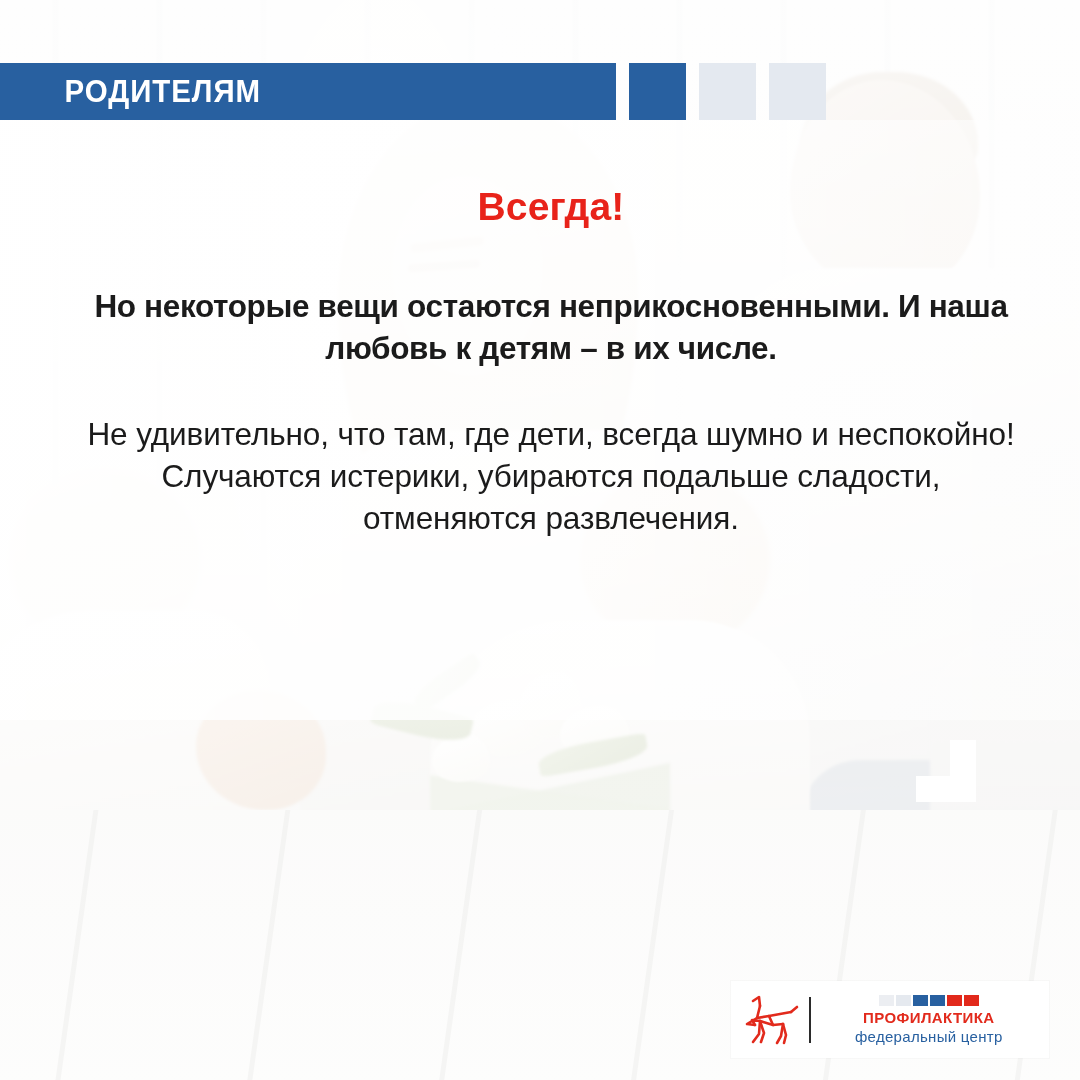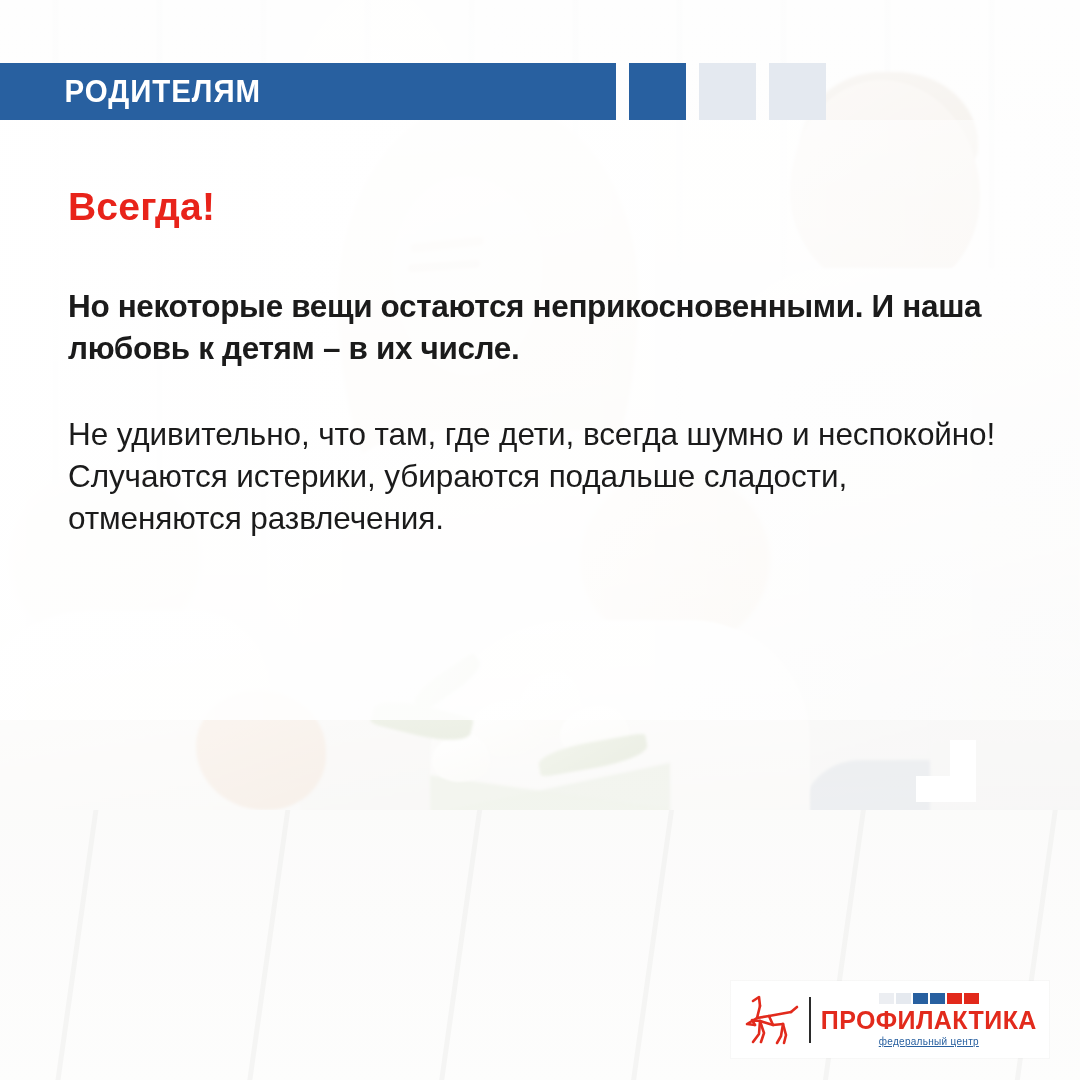--- a/index.html
+++ b/index.html
@@ -296,22 +296,23 @@
   .hdr-sq {
     width: 57px;
     margin-left: 13px;
   }
   .hdr-sq.blue  { background: #2860a0; }
   .hdr-sq.pale  { background: #e4e9f0; }
 
   
   .content {
     position: absolute;
-    left: 68px; top: 185px;
+    left: 76px; top: 185px;
     width: 950px;
+    text-align: center;
   }
   .headline {
     color: #e8231a;
     font-family: "Liberation Sans", sans-serif;
     font-weight: 700;
     font-size: 39px;
     letter-spacing: .2px;
     margin: 0 0 56px 0;
   }
   .para {
@@ -393,32 +394,31 @@
   }
   .logo-swatches i {
     display: block;
     width: 15px;
     height: 11px;
   }
   .logo-name {
     color: #e22a1c;
     font-family: "Liberation Sans", sans-serif;
     font-weight: 700;
-    font-size: 25px;
+    font-size: 15px;
     letter-spacing: .4px;
     line-height: 1;
   }
   .logo-sub {
     color: #2860a0;
     font-family: "Liberation Sans", sans-serif;
-    font-size: 10px;
+    font-size: 15px;
     letter-spacing: .3px;
     line-height: 1;
     margin-top: 4px;
-    text-decoration: underline;
   }
 </style>
 </head>
 <body>
 
 <div class="poster">
 
   <div class="photo">
     <div class="blinds"></div>
     <div class="bright-window"></div>

